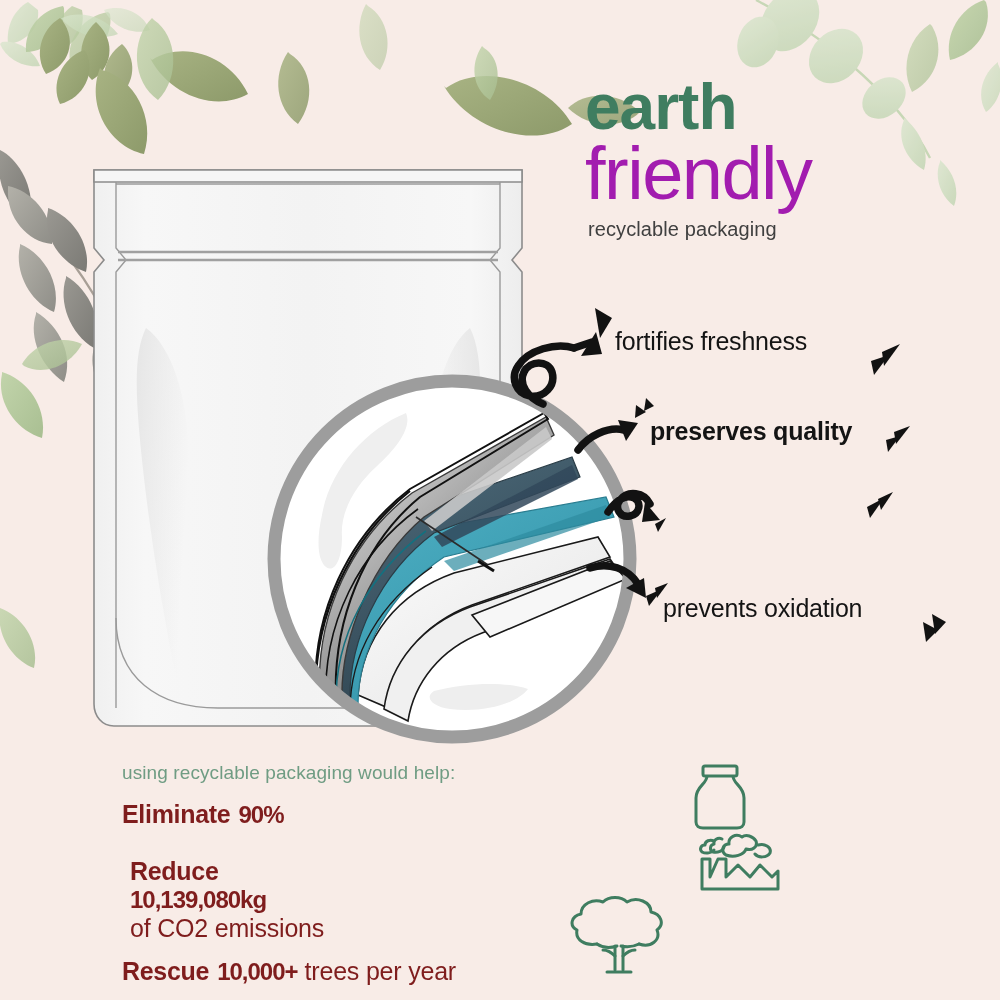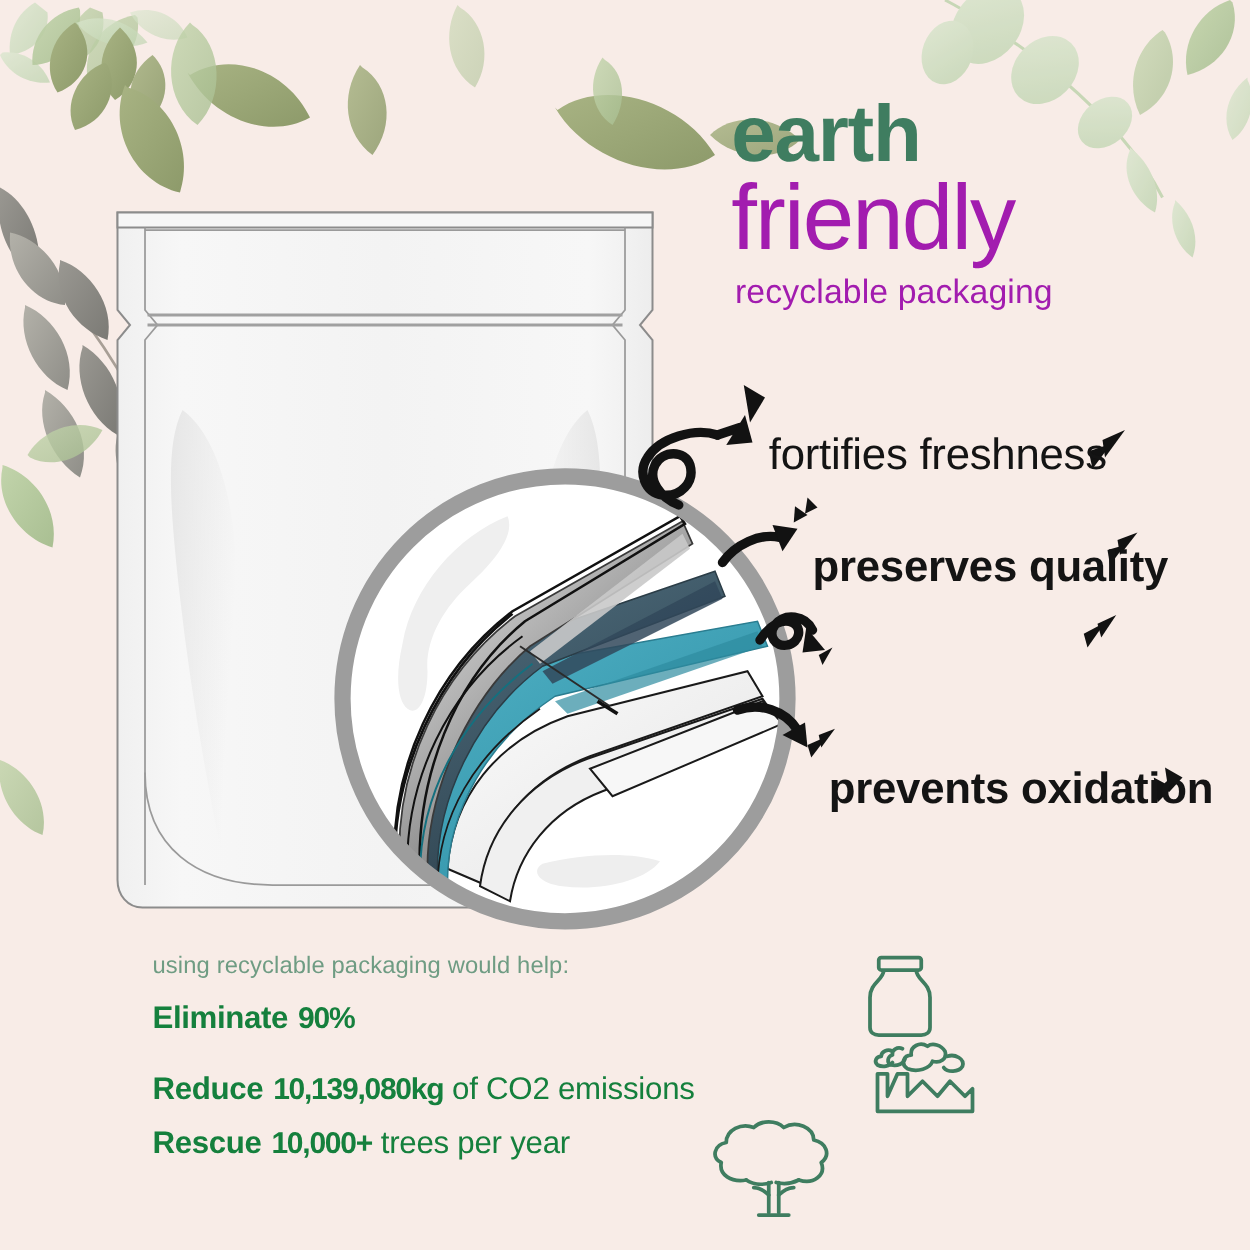--- a/index.html
+++ b/index.html
@@ -63,64 +63,63 @@
   }
   #headline .line2 {
     font-size: 74px;
     font-weight: 400;
     color: #a21caf;
     letter-spacing: -1.5px;
     line-height: 0.95;
     margin-top: 2px;
   }
   #headline .sub {
-    font-size: 27px;
+    font-size: 20px;
     font-weight: 400;
-    color: #a21caf;
+    color: #404040;
     letter-spacing: 0.1px;
     margin-top: 9px;
     padding-left: 3px;
   }
 
   
   .feature {
     position: absolute;
-    font-size: 35px;
+    font-size: 25px;
     color: #141414;
     white-space: nowrap;
     letter-spacing: -0.2px;
-    margin-top: 17px;
   }
   #feature-0 { left: 615px; top: 327px; }
   #feature-1 { left: 650px; top: 417px; font-weight: bold; }
   #feature-2 { left: 671px; top: 505px; }
-  #feature-3 { left: 663px; top: 594px; font-weight: bold; }
+  #feature-3 { left: 663px; top: 594px; }
 
   .sparks { position: absolute; pointer-events: none; }
 
   
   #stats {
     position: absolute;
     left: 122px;
     top: 762px;
     width: 720px;
   }
   #stats .intro {
     font-size: 19px;
     color: #6f9c83;
     letter-spacing: 0.1px;
   }
   .stat-row {
     display: flex;
     align-items: baseline;
-    color: #15803d;
+    color: #7f1d1d;
     white-space: nowrap;
   }
   #stat-row-0 { margin-top: 16px; }
-  #stat-row-1 { margin-top: 28px; }
+  #stat-row-1 { margin-top: 28px; flex-direction: column; }
   #stat-row-2 { margin-top: 14px; }
 
   .stat-verb {
     font-size: 25px;
     font-weight: 700;
     letter-spacing: -0.3px;
   }
   .stat-value {
     font-size: 24px;
     font-weight: 700;

